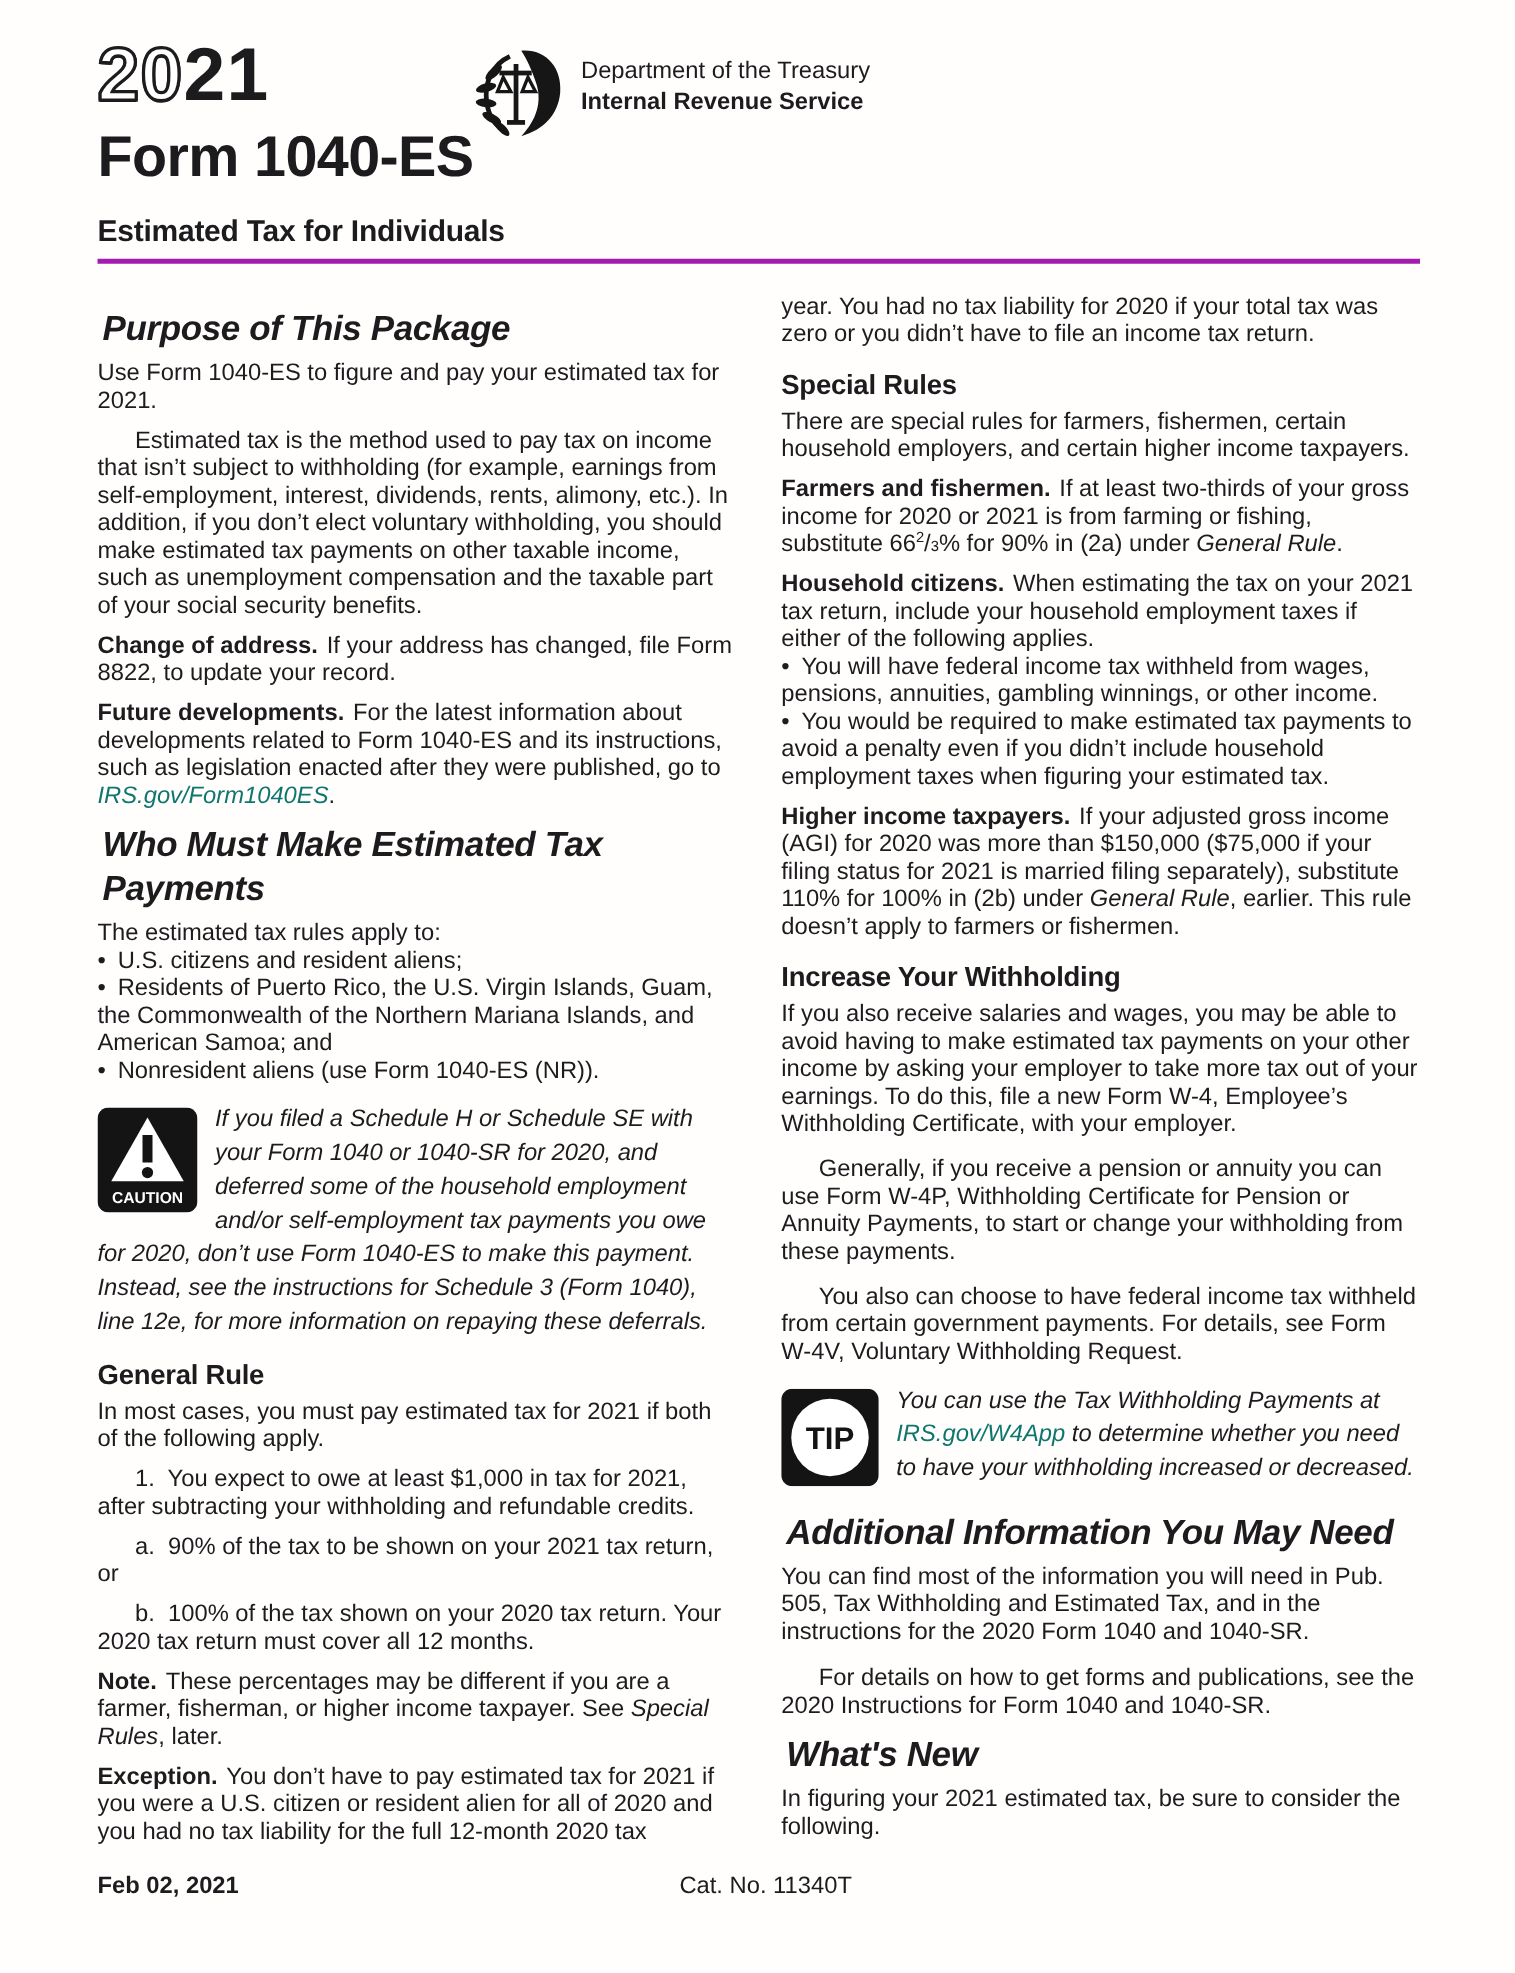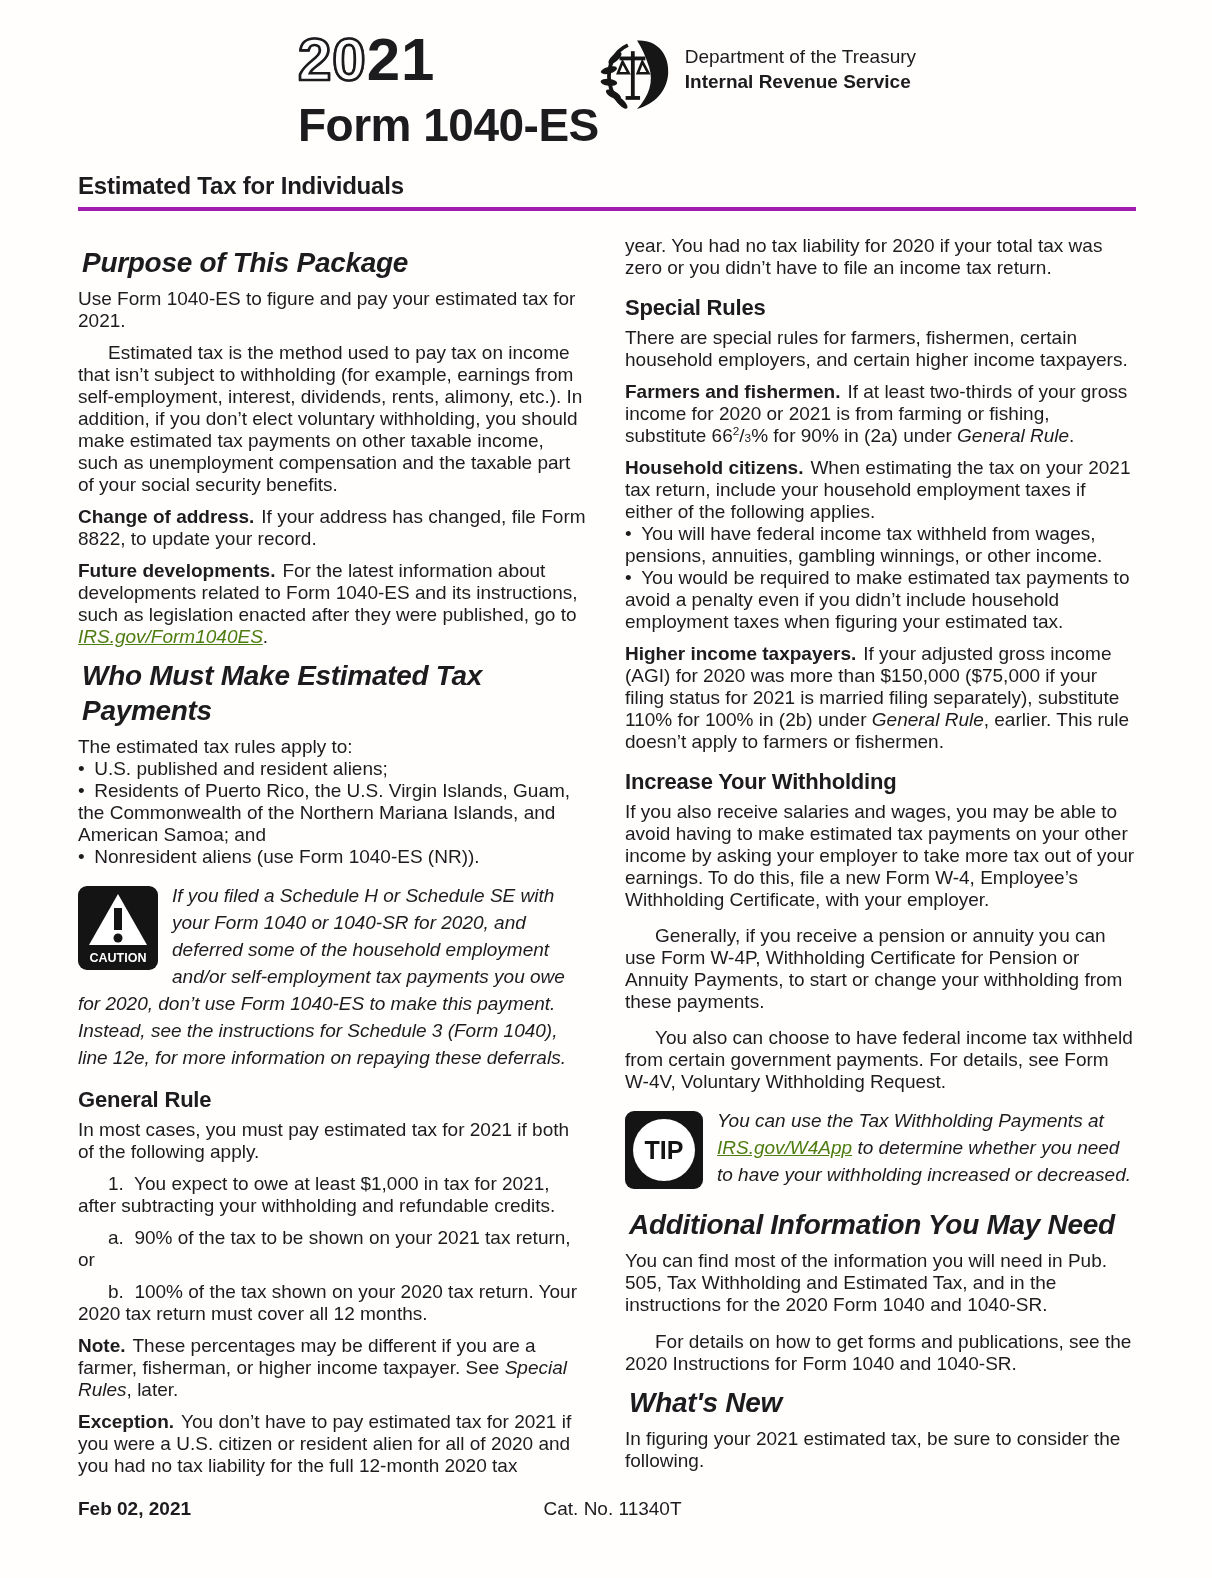--- a/index.html
+++ b/index.html
@@ -10,21 +10,21 @@
     color: #1c1c1e;
   }
   .page {
     position: relative;
     width: 1212px; height: 1578px;
     padding: 30px 76px 0 78px;
     overflow: hidden;
     background: #fffefd;
   }
   
-  .masthead { display: flex; justify-content: center; align-items: flex-start; }
+  .masthead { display: flex; justify-content: flex-start; align-items: flex-start; }
   .year { font-size: 60px; font-weight: bold; line-height: 1; letter-spacing: 1px; }
   .year-outline {
     color: #ffffff;
     -webkit-text-stroke: 2.6px #1c1c1e;
     text-shadow: 1.2px 0 0 #1c1c1e, -1.2px 0 0 #1c1c1e, 0 1.2px 0 #1c1c1e, 0 -1.2px 0 #1c1c1e;
   }
   .form-title { font-size: 46px; font-weight: bold; margin-top: 8px; letter-spacing: -0.5px; }
   .agency { display: flex; align-items: flex-start; gap: 10px; margin-top: 6px; }
   .agency-text { font-size: 19px; line-height: 25px; padding-top: 8px; }
   .agency-line2 { font-weight: bold; }
@@ -36,21 +36,21 @@
   h1 { font-size: 28px; line-height: 1.25; font-weight: bold; letter-spacing: -0.3px; margin: 10px 4px 8px; font-style: italic; }
   h2 { font-size: 22px; font-weight: bold; letter-spacing: -0.2px; margin: 16px 0 6px; }
   p  { font-size: 19px; line-height: 22px; margin: 0 0 10px; }
   p.tight { margin-bottom: 0; }
   .indent { text-indent: 30px; }
   .lead { font-weight: bold; margin-right: 7px; }
   .bullet { margin: 0; }
   .bullet::before { content: "•\2002"; }
   .ital { font-style: italic; }
   a.doclink, .doclink {
-    color: #4d7c0f; font-style: italic; text-decoration: underline; cursor: pointer; text-align: center;
+    color: #0f766e; font-style: italic; cursor: pointer; text-align: center;
   }
   .sup { font-size: 0.62em; vertical-align: super; line-height: 0; }
   .sub { font-size: 0.62em; line-height: 0; }
   
   .notebox { margin: 14px 0 12px; overflow: visible; }
   .notebox::after { content: ""; display: block; clear: both; }
   .note-icon { float: left; margin: 4px 14px 2px 0; }
   .note-text { font-style: italic; font-size: 19px; line-height: 27px; }
   
   .footer { position: absolute; top: 1498px; left: 78px; right: 76px; font-size: 19px; }
@@ -104,21 +104,21 @@
       <h1>Purpose of This Package</h1>
       <p>Use Form 1040-ES to figure and pay your estimated tax for 2021.</p>
       <p class="indent">Estimated tax is the method used to pay tax on income that isn’t subject to withholding (for example, earnings from self-employment, interest, dividends, rents, alimony, etc.). In addition, if you don’t elect voluntary withholding, you should make estimated tax payments on other taxable income, such as unemployment compensation and the taxable part of your social security benefits.</p>
 
       <p><span class="lead">Change of address.</span><span>If your address has changed, file Form 8822, to update your record.</span></p>
 
       <p><span class="lead">Future developments.</span><span>For the latest information about developments related to Form 1040-ES and its instructions, such as legislation enacted after they were published, go to </span><a class="doclink">IRS.gov/Form1040ES</a><span>.</span></p>
 
       <h1>Who Must Make Estimated Tax Payments</h1>
       <p class="tight">The estimated tax rules apply to:</p>
-      <p class="bullet">U.S. published and resident aliens;</p>
+      <p class="bullet">U.S. citizens and resident aliens;</p>
       <p class="bullet">Residents of Puerto Rico, the U.S. Virgin Islands, Guam, the Commonwealth of the Northern Mariana Islands, and American Samoa; and</p>
       <p class="bullet">Nonresident aliens (use Form 1040-ES (NR)).</p>
 
       <div class="notebox">
         <span class="note-icon">
           <svg viewBox="0 0 80 84" width="80" height="84" aria-hidden="true">
             <rect x="0" y="0" width="80" height="84" rx="9" fill="#141414"></rect>
             <path d="M40 8 L69 59 L11 59 Z" fill="#ffffff"></path>
             <rect x="36" y="22" width="8" height="22" fill="#141414"></rect>
             <circle cx="40" cy="52" r="4.5" fill="#141414"></circle>

